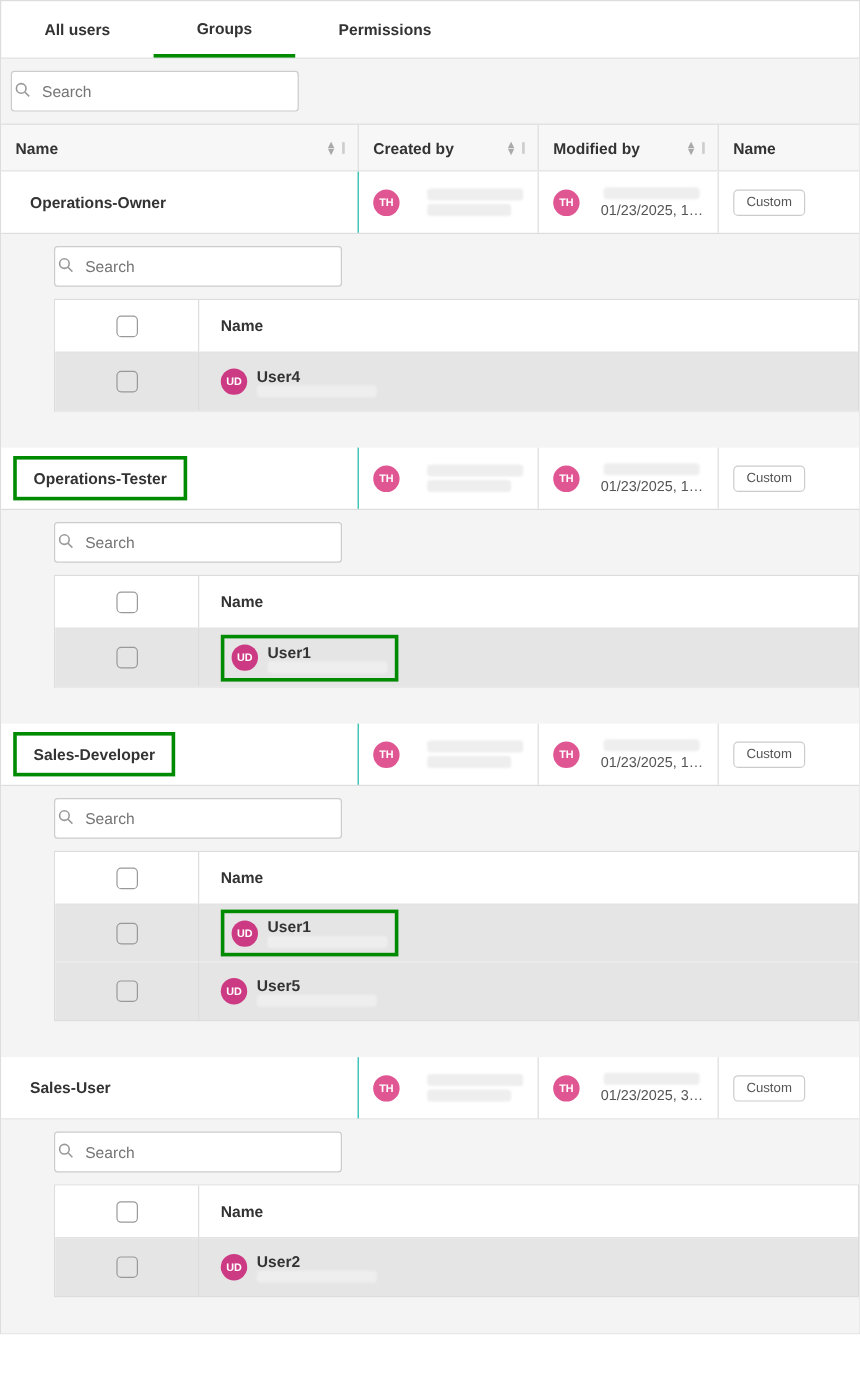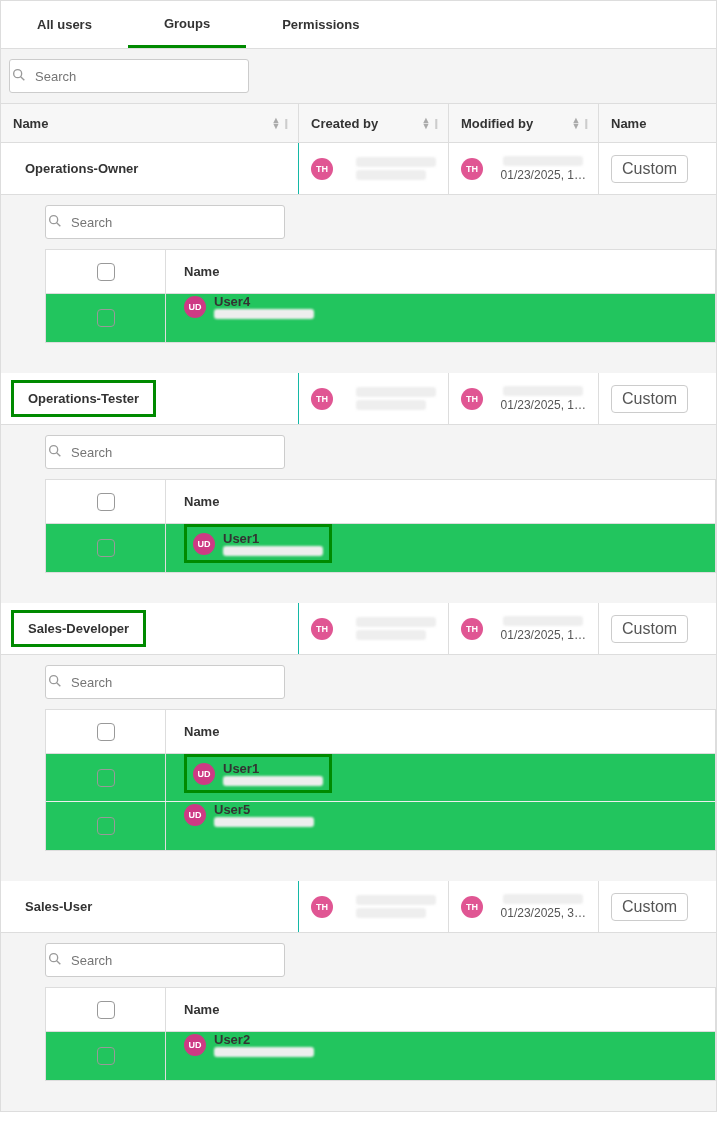--- a/index.html
+++ b/index.html
@@ -86,34 +86,34 @@
     background: #eee; border-radius:3px; height:10px;
     filter: blur(1px);
   }
   .blurline.w1 { width: 80px; }
   .blurline.w2 { width: 70px; }
   .blurline.w3 { width: 100px; }
   .mby-stack { display:flex; flex-direction:column; justify-content:center; gap:2px;align-items:center; }
   .mby-date { font-size:12px; color:#555; }
   .chip {
     border:1px solid #ccc; border-radius:4px;
-    padding: 4px 10px; font-size:16px; color:#555;
+    padding: 4px 10px; font-size:11px; color:#555;
   }
 
   
   .subpanel { background:#f4f4f4; padding: 10px 0 30px 44px; }
   .subsearch { padding: 0 0 10px 0; }
   .subtable { background:#fff; border:1px solid #ddd; }
   .subhead {
     display:flex; align-items:center; height:44px;
     border-bottom:1px solid #ddd; background:#fff;
   }
   .subrow {
-    display:flex; align-items:flex-start; height:48px;
-    border-bottom:1px solid #eee; background:#22c55e;
+    display:flex; align-items:center; height:48px;
+    border-bottom:1px solid #eee; background:#e5e5e5;
   }
   .subrow:last-child { border-bottom:none; }
   .chkcell {
     width: 120px; display:flex; justify-content:center;
     border-right:1px solid #ddd; height:100%; align-items:center;
   }
   .chk {
     width:18px; height:18px; border:1.5px solid #999; border-radius:4px; cursor:pointer;
   }
   .namecell {

